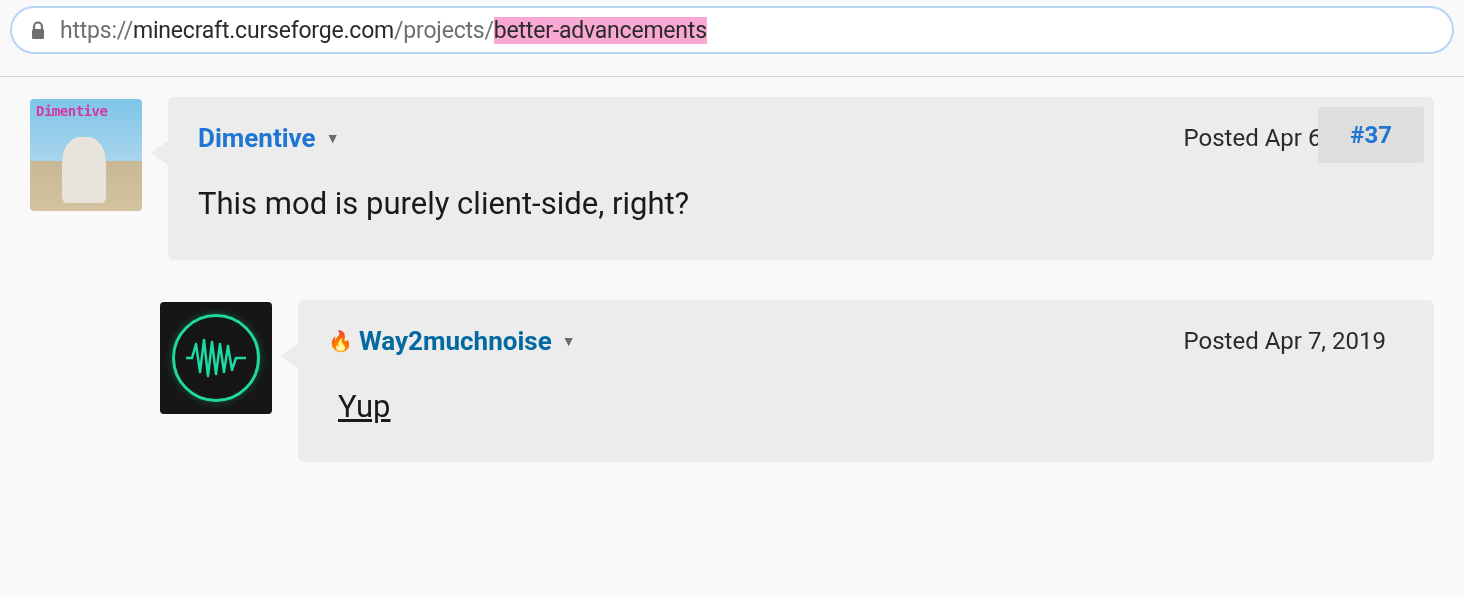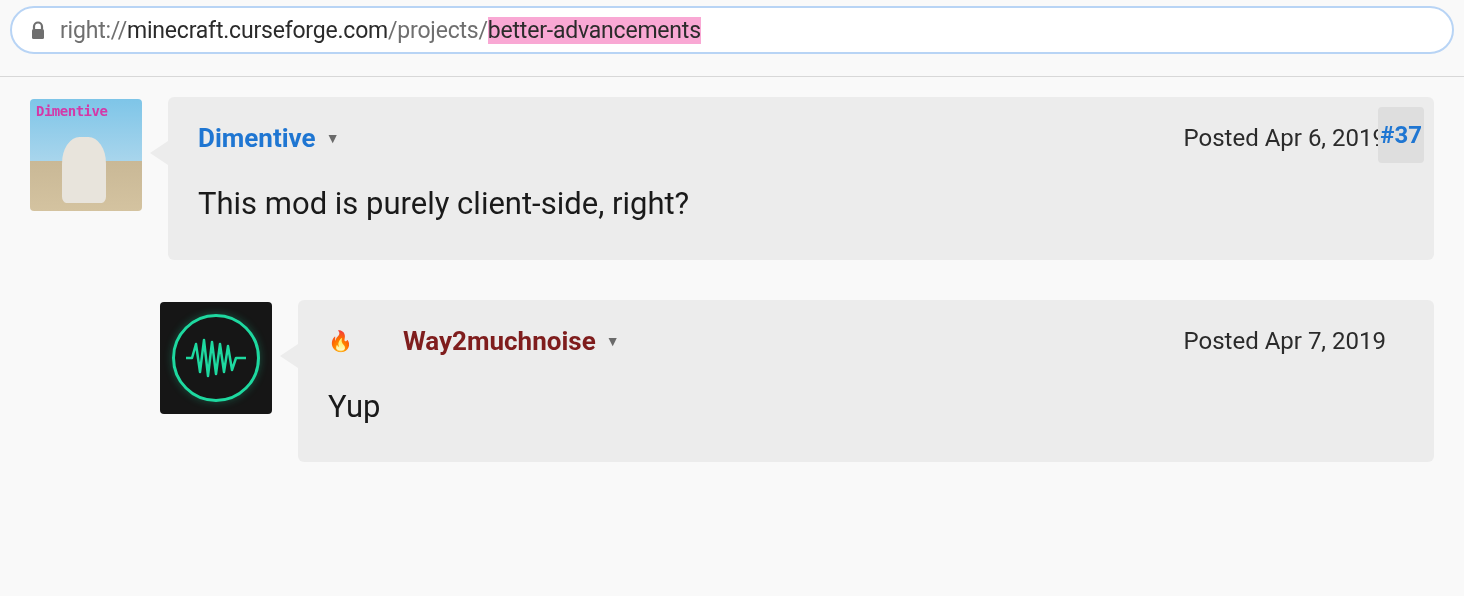--- a/index.html
+++ b/index.html
@@ -154,22 +154,21 @@
       font-size: 26px;
       font-weight: 700;
       cursor: pointer;
     }
     
     .username.blue {
       color: #1f76d2;
     }
     
     .username.orange {
-      color: #7f1d1d;
-      margin-left: 44px;
+      color: #0369a1;
     }
     
     .flame-icon {
       font-size: 20px;
       margin-right: 6px;
     }
     
     .dropdown-caret {
       margin-left: 10px;
       color: #6a6a6a;
@@ -181,21 +180,21 @@
       font-size: 24px;
       color: #2b2b2b;
       margin-right: 18px;
     }
     
     .comment-number {
       position: absolute;
       top: 10px;
       right: 10px;
       background: #dedede;
-      padding: 14px 2px;
+      padding: 14px 32px;
       border-radius: 4px;
       font-size: 24px;
       font-weight: 700;
       color: #1f76d2;
       cursor: pointer;
     }
     
     .comment-body {
       font-size: 31px;
       color: #1a1a1a;
@@ -205,34 +204,36 @@
     .reply-line {
       margin-bottom: 24px;
     }
     
     .reply-user-link {
       color: #1f76d2;
       cursor: pointer;
     }
     
     .reply-content {
+      margin-left: 10px;
+      text-decoration: underline;
     }
   </style>
 </head>
 <body>
 
 <div class="address-bar">
   <span class="lock-icon">
     <svg viewBox="0 0 16 20" fill="#6f6f6f">
       <rect x="2" y="8" width="12" height="10" rx="1.5"></rect>
       <path d="M4 8 V5.5 a4 4 0 0 1 8 0 V8" fill="none" stroke="#6f6f6f" stroke-width="2.2"></path>
     </svg>
   </span>
   <span class="url-text">
-    <span>right://</span><span class="url-domain">minecraft.curseforge.com</span><span>/projects/</span><span class="url-highlight">better-advancements</span>
+    <span>https://</span><span class="url-domain">minecraft.curseforge.com</span><span>/projects/</span><span class="url-highlight">better-advancements</span>
   </span>
 </div>
 
 <div class="divider"></div>
 
 <div class="comments-area">
 
   <div class="comment-row">
     <div class="avatar dimentive"></div>
     <div class="comment-bubble">

